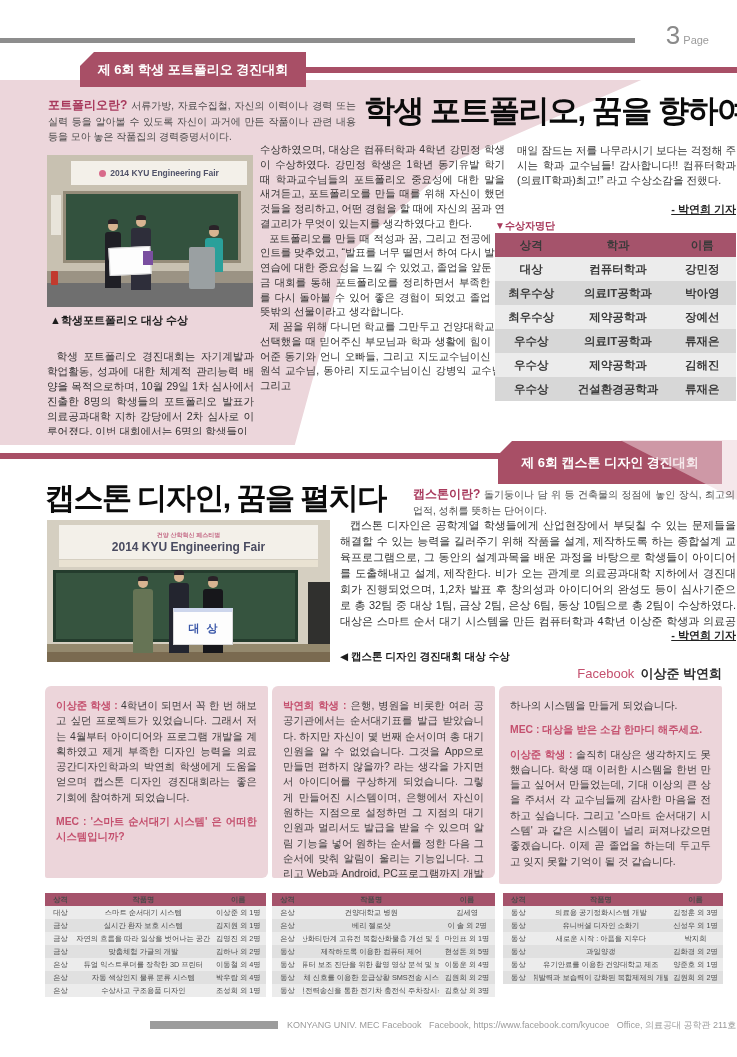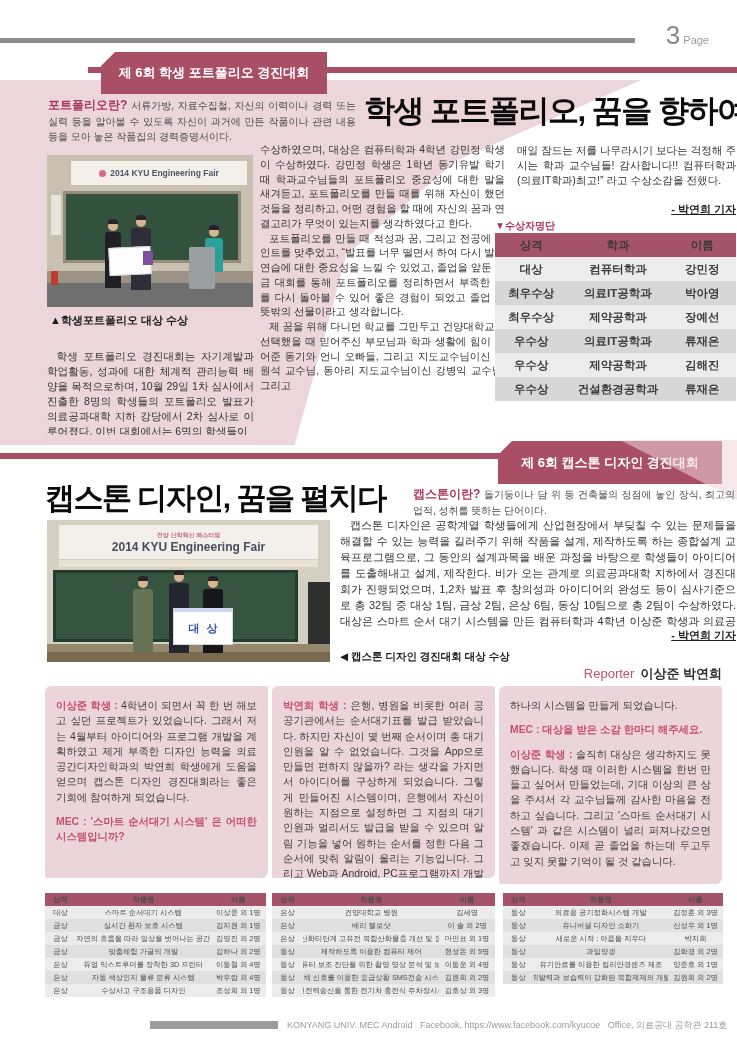--- a/index.html
+++ b/index.html
@@ -92,21 +92,21 @@
 </style>
 </head>
 <body>
 
 <div class="abs toprule"></div>
 <div class="abs pagenum"><span>3</span><span class="lbl">Page</span></div>
 
 <div class="abs pinkpoly"></div>
 
 <div class="abs m-rule" style="left:88px;top:67px;width:649px;"></div>
-<div class="abs badge" style="left:101px;top:52px;width:226px;height:42px;">제 6회 학생 포트폴리오 경진대회</div>
+<div class="abs badge" style="left:80px;top:52px;width:226px;height:35px;">제 6회 학생 포트폴리오 경진대회</div>
 
 <div class="abs defblock" style="left:48px;top:96px;width:308px;"><span class="defterm">포트폴리오란?</span><span> 서류가방, 자료수집철, 자신의 이력이나 경력 또는 실력 등을 알아볼 수 있도록 자신이 과거에 만든 작품이나 관련 내용 등을 모아 놓은 작품집의 경력증명서이다.</span></div>
 
 <div class="abs headline" style="left:364px;top:90px;font-size:31px;">학생 포트폴리오, 꿈을 향하여</div>
 
 <div class="abs photo" style="left:47px;top:155px;width:206px;height:152px;">
   <div class="wall"></div>
   <div class="banner" style="left:24px;right:6px;top:6px;height:24px;font-size:8.5px;">
       <span style="width:7px;height:7px;border-radius:50%;background:#d86a8a;margin-right:4px;"></span>
       <span>2014 KYU Engineering Fair</span>
@@ -220,21 +220,21 @@
       <span class="award">대상</span>
     </div>
 </div>
 
 <div class="abs bodycol" style="left:340px;top:518px;width:396px;height:110px;font-size:11px;line-height:1.45;">
     <p>캡스톤 디자인은 공학계열 학생들에게 산업현장에서 부딪칠 수 있는 문제들을 해결할 수 있는 능력을 길러주기 위해 작품을 설계, 제작하도록 하는 종합설계 교육프로그램으로, 그 동안의 설계과목을 배운 과정을 바탕으로 학생들이 아이디어를 도출해내고 설계, 제작한다. 비가 오는 관계로 의료공과대학 지하에서 경진대회가 진행되었으며, 1,2차 발표 후 창의성과 아이디어의 완성도 등이 심사기준으로 총 32팀 중 대상 1팀, 금상 2팀, 은상 6팀, 동상 10팀으로 총 2팀이 수상하였다. 대상은 스마트 순서 대기 시스템을 만든 컴퓨터학과 4학년 이상준 학생과 의료공간디자인학과 2학년 박연희 학생 팀이 수상하였다.</p>
   </div>
 <div class="abs byline" style="left:517px;top:628px;width:219px;">- 박연희 기자</div>
 <div class="abs caption" style="left:340px;top:650px;font-size:10.5px;">◀ 캡스톤 디자인 경진대회 대상 수상</div>
 
-<div class="abs ivheading" style="left:499px;top:665px;width:223px;"><span class="iv">Reporter</span><span class="names">이상준 박연희</span></div>
+<div class="abs ivheading" style="left:499px;top:665px;width:223px;"><span class="iv">Facebook</span><span class="names">이상준 박연희</span></div>
 
 <div class="abs ivbox" style="left:45px;top:686px;width:201px;height:168px;">
     <p><span class="speaker">이상준 학생 : </span>4학년이 되면서 꼭 한 번 해보고 싶던 프로젝트가 있었습니다. 그래서 저는 4월부터 아이디어와 프로그램 개발을 계획하였고 제게 부족한 디자인 능력을 의료공간디자인학과의 박연희 학생에게 도움을 얻으며 캡스톤 디자인 경진대회라는 좋은 기회에 참여하게 되었습니다.</p>
     <p class="q">MEC : '스마트 순서대기 시스템' 은 어떠한 시스템입니까?</p>
   </div>
 <div class="abs ivbox" style="left:272px;top:686px;width:201px;height:168px;">
     <p><span class="speaker">박연희 학생 : </span>은행, 병원을 비롯한 여러 공공기관에서는 순서대기표를 발급 받았습니다. 하지만 자신이 몇 번째 순서이며 총 대기인원을 알 수 없었습니다. 그것을 App으로 만들면 편하지 않을까? 라는 생각을 가지면서 아이디어를 구상하게 되었습니다. 그렇게 만들어진 시스템이며, 은행에서 자신이 원하는 지점으로 설정하면 그 지점의 대기인원과 멀리서도 발급을 받을 수 있으며 알림 기능을 넣어 원하는 순서를 정한 다음 그 순서에 맞춰 알림이 울리는 기능입니다. 그리고 Web과 Android, PC프로그램까지 개발하여</p>
   </div>
 <div class="abs ivbox" style="left:499px;top:686px;width:201px;height:174px;">
     <p>하나의 시스템을 만들게 되었습니다.</p>
@@ -347,28 +347,28 @@
       <div class="td">새로운 시작 : 아픔을 지우다</div>
       <div class="td">박지희</div>
     </div>
     <div class="tr even">
       <div class="td">동상</div>
       <div class="td">과일양갱</div>
       <div class="td">김화경 외 2명</div>
     </div>
     <div class="tr odd">
       <div class="td">동상</div>
-      <div class="td">유기안료를 이용한 컬러안경렌즈 제조</div>
+      <div class="td">유기안료를 이용한 건양대학교 제조</div>
       <div class="td">양준호 외 1명</div>
     </div>
     <div class="tr even">
       <div class="td">동상</div>
       <div class="td">휘발력과 보습력이 강화된 복합제제의 개발</div>
       <div class="td">김원희 외 2명</div>
     </div>
   </div>
 
 <div class="abs footrule"></div>
 <div class="abs footer">
-  <span>KONYANG UNIV. MEC Android</span>&nbsp;&nbsp;
+  <span>KONYANG UNIV. MEC Facebook</span>&nbsp;&nbsp;
   <a href="#">Facebook, https://www.facebook.com/kyucoe</a>&nbsp;&nbsp;
   <span>Office, 의료공대 공학관 211호</span>
 </div>
 
 </body></html>

